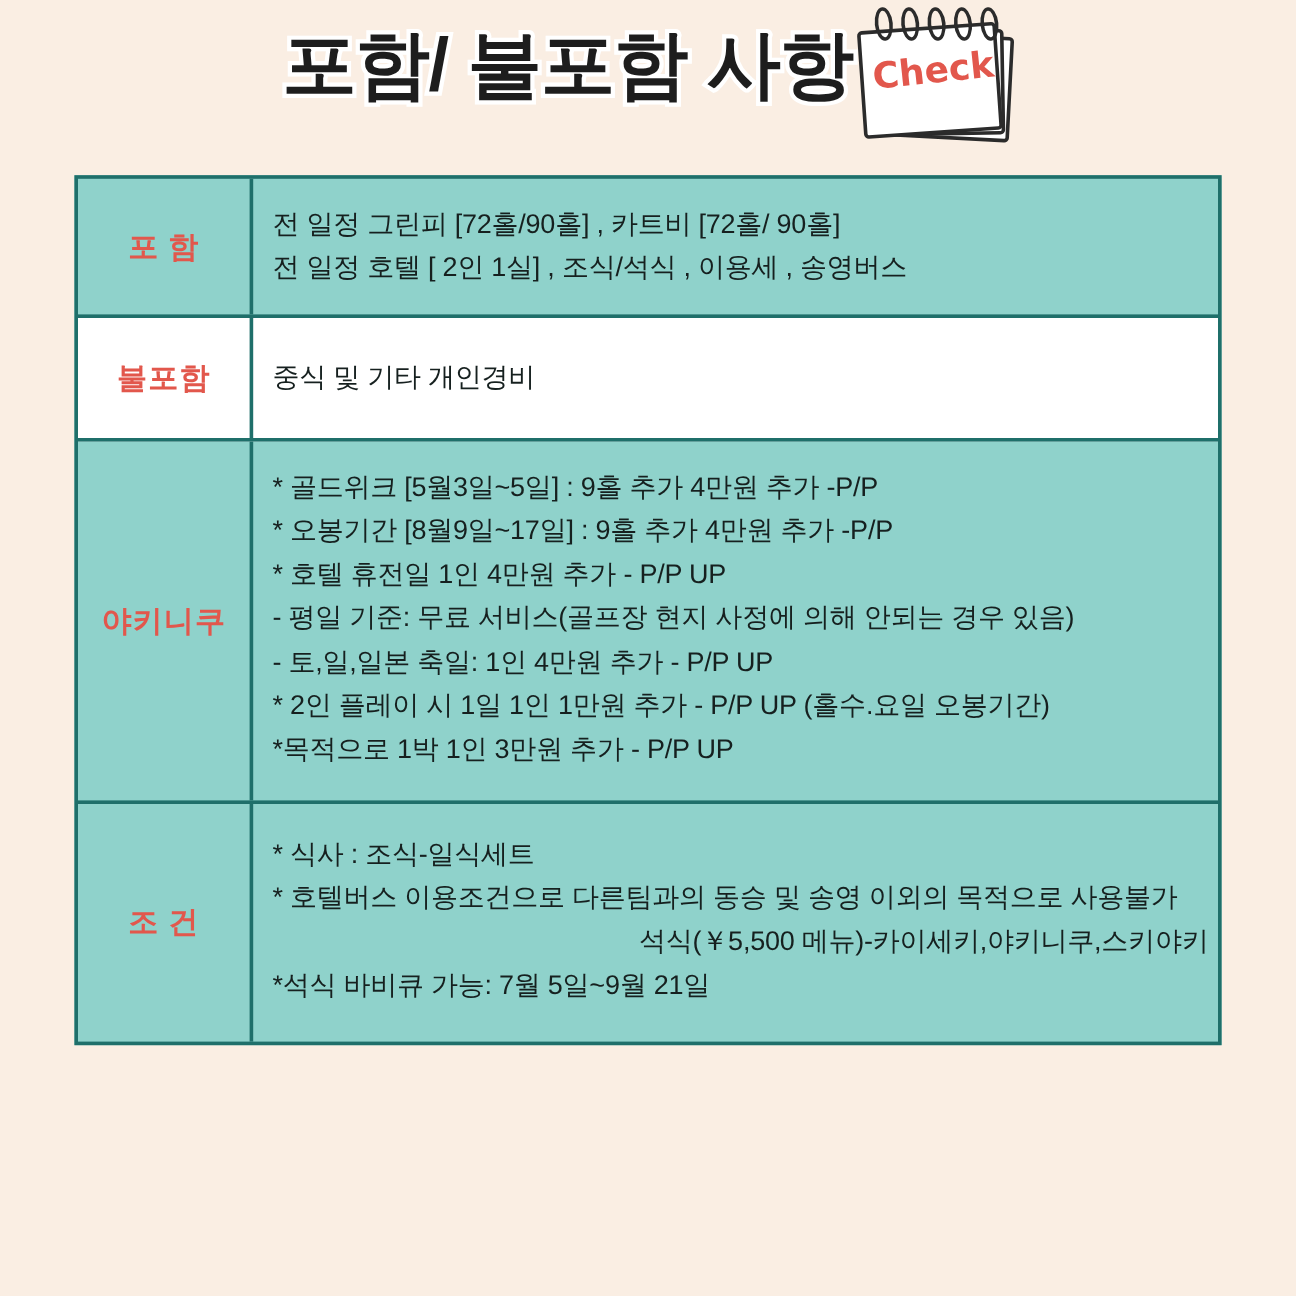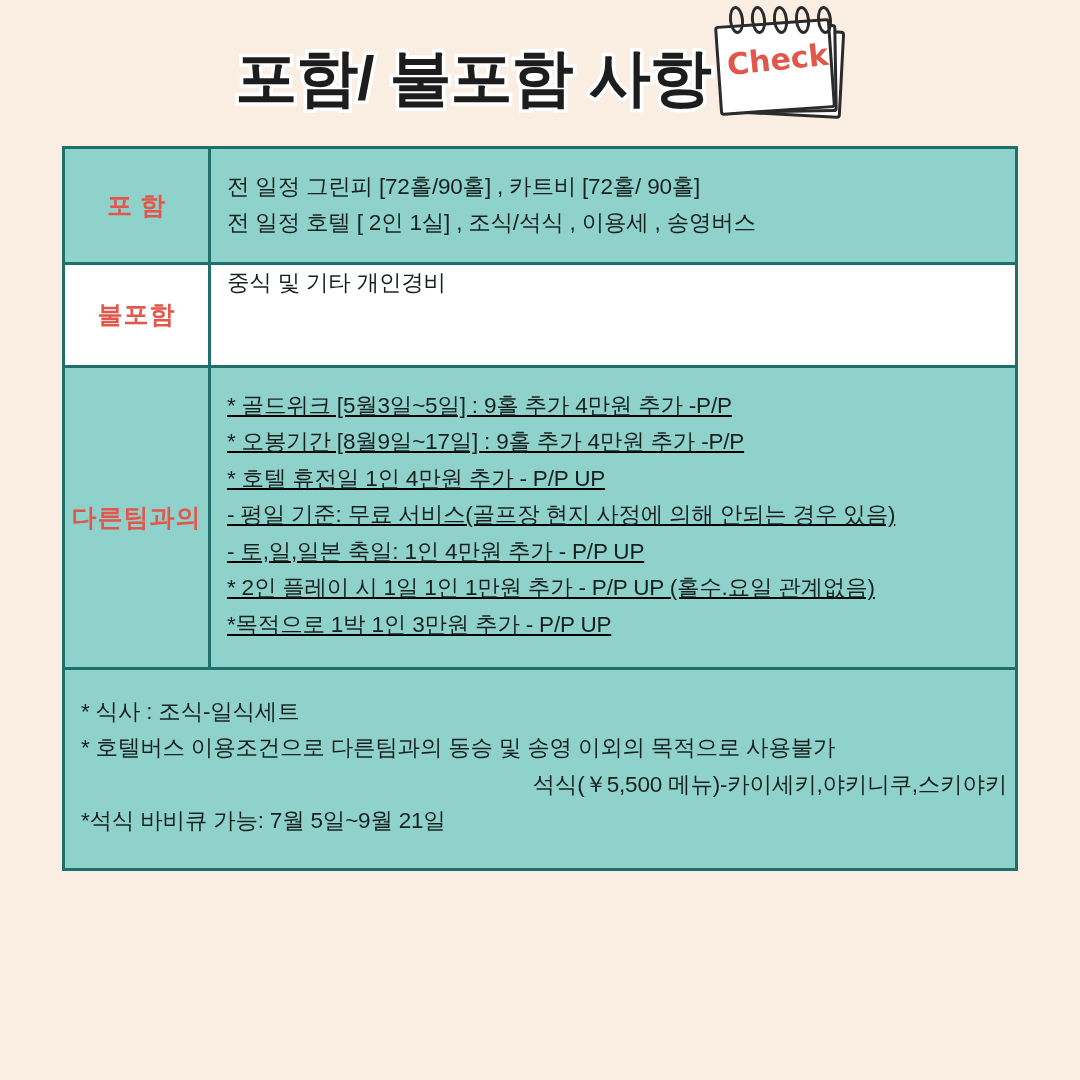--- a/index.html
+++ b/index.html
@@ -23,21 +23,21 @@
   
   .header {
     position: relative;
     height: 140px;
     display: flex;
     align-items: center;
     justify-content: center;
   }
   .title-wrap {
     display: flex;
-    align-items: flex-end;
+    align-items: flex-start;
     gap: 2px;
     transform: translateY(-4px);
   }
   .title {
     font-size: 62px;
     font-weight: 800;
     letter-spacing: -1px;
     color: #1d1d1d;
     -webkit-text-stroke: 7px #ffffff;
     paint-order: stroke fill;
@@ -134,24 +134,25 @@
     line-height: 1.62;
     white-space: pre;
     letter-spacing: -0.2px;
   }
   .line.indent { padding-left: 64px; text-align: right; }
 
   .row-include .content-cell { padding-top: 20px; padding-bottom: 20px; }
   .row-exclude { min-height: 100px; }
   .row-exclude .content-cell {
     display: flex;
+    align-items: center;
     padding-top: 0;
     padding-bottom: 0;
   }
-  .row-fees .content-cell { padding-top: 20px; padding-bottom: 24px; text-decoration: underline; }
+  .row-fees .content-cell { padding-top: 20px; padding-bottom: 24px; }
   .row-cond .content-cell { padding-top: 24px; padding-bottom: 28px; }
 </style>
 </head>
 <body>
 
 <div class="page">
 
   <div class="header">
     <div class="title-wrap">
       <div class="title">포함/ 불포함 사항</div>
@@ -185,34 +186,37 @@
       <div class="label-cell">
         <span class="label-text">불포함</span>
       </div>
       <div class="content-cell">
         <div class="line">중식 및 기타 개인경비</div>
       </div>
     </div>
 
     <div class="row row-fees">
       <div class="label-cell">
-        <span class="label-text">다른팀과의</span>
+        <span class="label-text">야키니쿠</span>
       </div>
       <div class="content-cell">
         <div class="line">* 골드위크 [5월3일~5일] : 9홀 추가 4만원 추가 -P/P</div>
         <div class="line">* 오봉기간 [8월9일~17일] : 9홀 추가 4만원 추가 -P/P</div>
         <div class="line">* 호텔 휴전일 1인 4만원 추가 - P/P UP</div>
         <div class="line">- 평일 기준: 무료 서비스(골프장 현지 사정에 의해 안되는 경우 있음)</div>
         <div class="line">- 토,일,일본 축일: 1인 4만원 추가 - P/P UP</div>
-        <div class="line">* 2인 플레이 시 1일 1인 1만원 추가 - P/P UP (홀수.요일 관계없음)</div>
+        <div class="line">* 2인 플레이 시 1일 1인 1만원 추가 - P/P UP (홀수.요일 오봉기간)</div>
         <div class="line">*목적으로 1박 1인 3만원 추가 - P/P UP</div>
       </div>
     </div>
 
     <div class="row row-cond">
+      <div class="label-cell">
+        <span class="label-text">조 건</span>
+      </div>
       <div class="content-cell">
         <div class="line">* 식사 : 조식-일식세트</div>
         <div class="line">* 호텔버스 이용조건으로 다른팀과의 동승 및 송영 이외의 목적으로 사용불가</div>
         <div class="line indent">석식(￥5,500 메뉴)-카이세키,야키니쿠,스키야키</div>
         <div class="line">*석식 바비큐 가능: 7월 5일~9월 21일</div>
       </div>
     </div>
 
   </div>
 </div>

